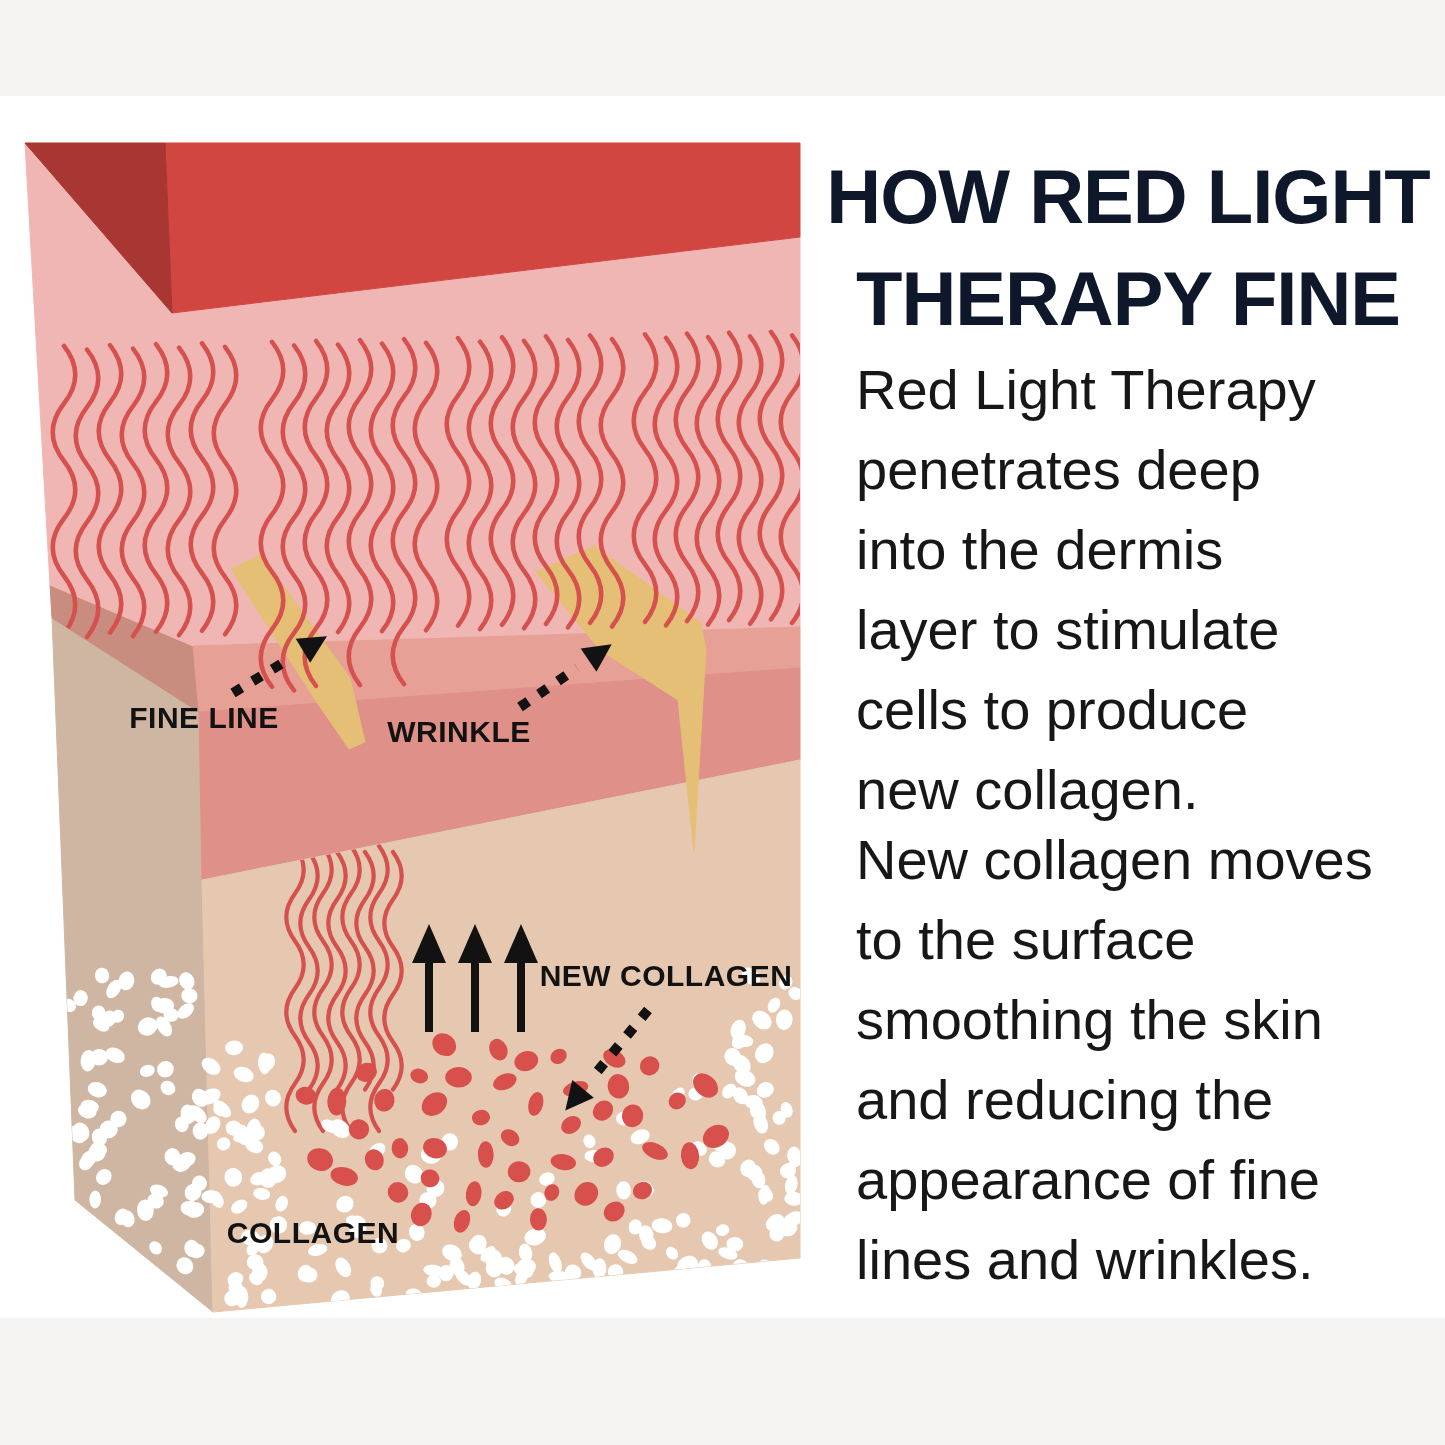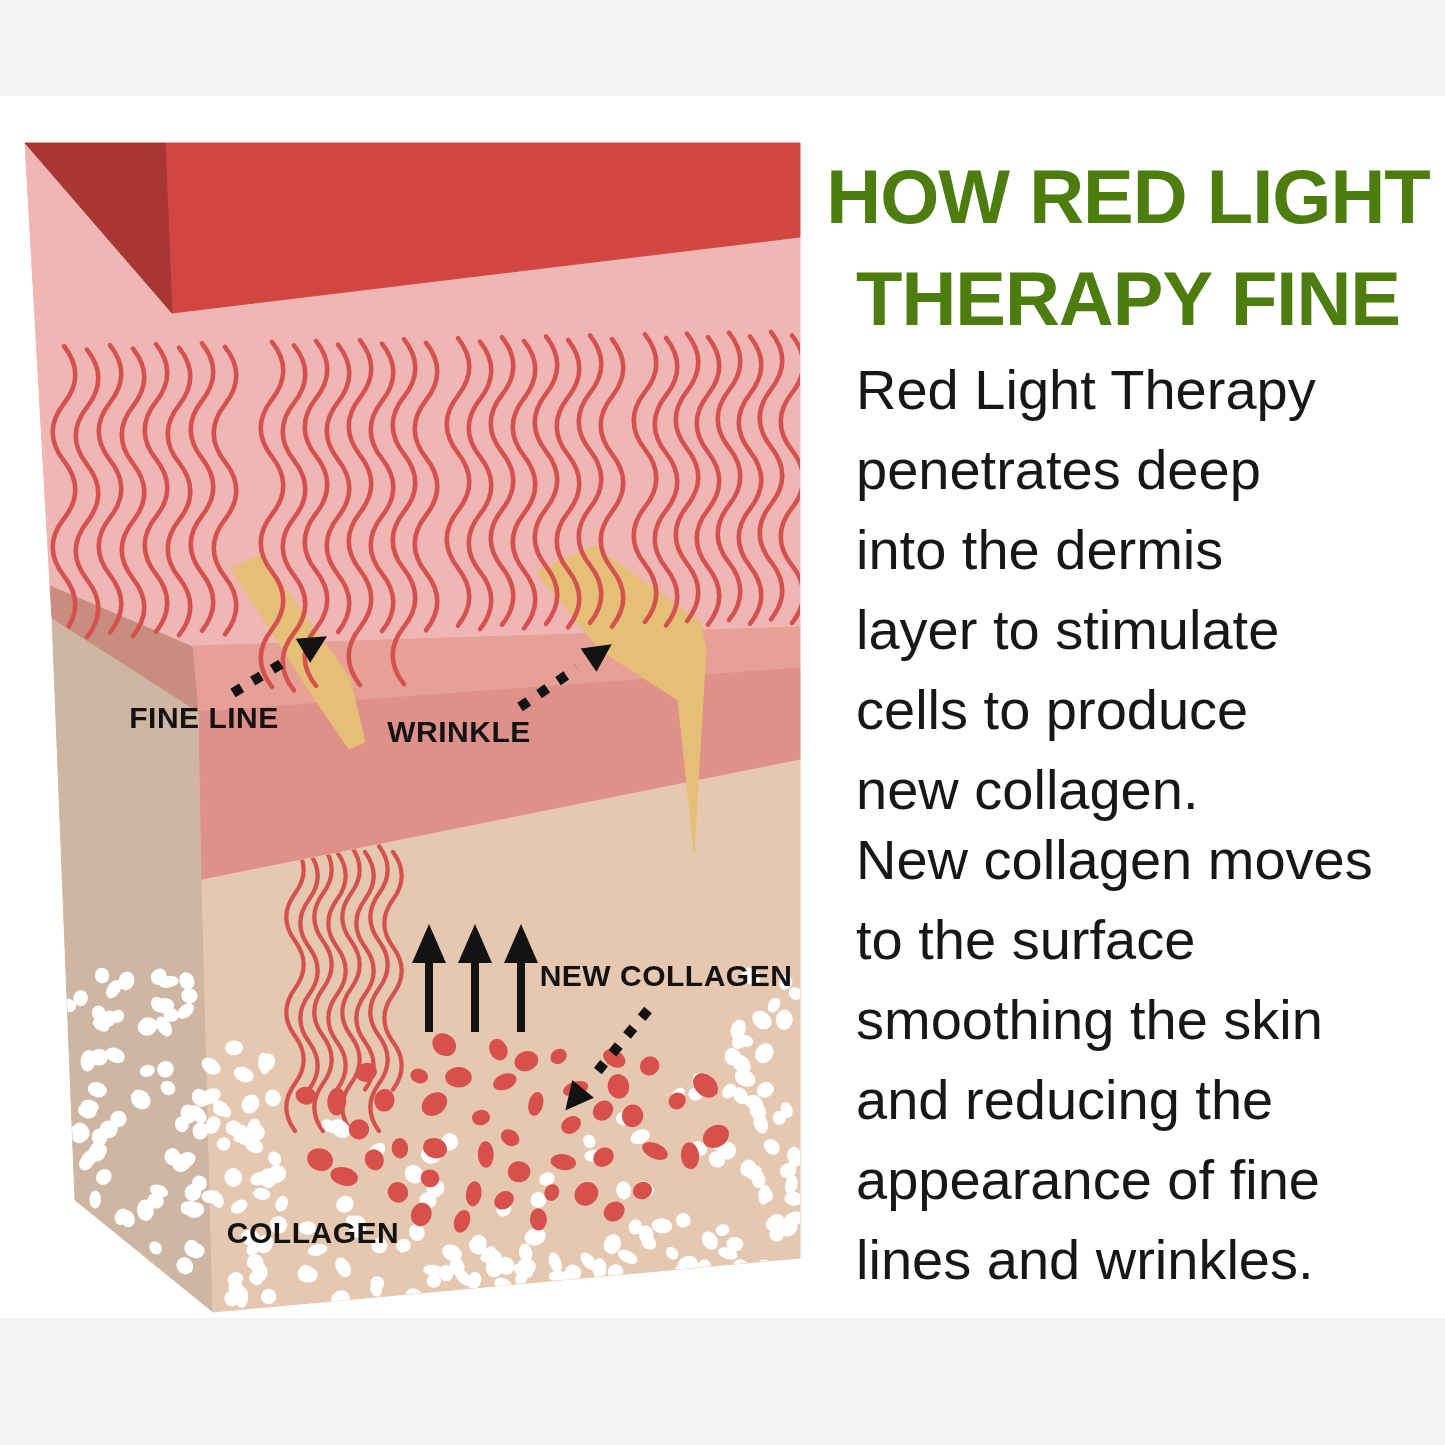--- a/index.html
+++ b/index.html
@@ -3,21 +3,21 @@
 <meta charset="utf-8">
 <style>
   html,body{margin:0;padding:0;}
   .canvas{position:relative;width:1445px;height:1445px;background:#ffffff;overflow:hidden;
           font-family:"Liberation Sans",sans-serif;}
   .strip{position:absolute;left:0;width:1445px;background:#f6f4f3;}
   .strip.top{top:0;height:96px;}
   .strip.bottom{top:1318px;height:127px;}
   svg.diagram{position:absolute;left:0;top:0;}
   .title{position:absolute;left:822px;top:146px;width:612px;text-align:center;
-         font-weight:bold;font-size:76px;line-height:102px;letter-spacing:-1px;color:#4d7c0f;}
+         font-weight:bold;font-size:76px;line-height:102px;letter-spacing:-1px;color:#0f172a;}
   .body-text{position:absolute;left:856px;width:600px;font-size:56px;line-height:80px;
              color:#171717;white-space:pre-line;}
   #para1{top:350px;}
   #para2{top:820px;}
   text.dlabel{font-family:"Liberation Sans",sans-serif;font-weight:bold;font-size:30px;
               letter-spacing:.5px;}
 </style>
 </head>
 <body>
 

